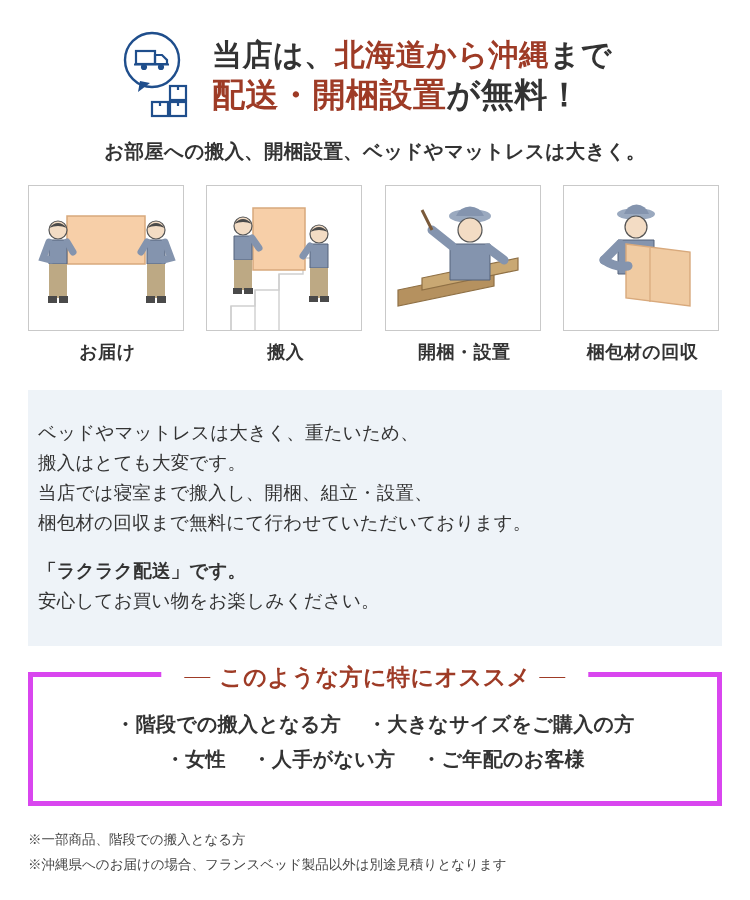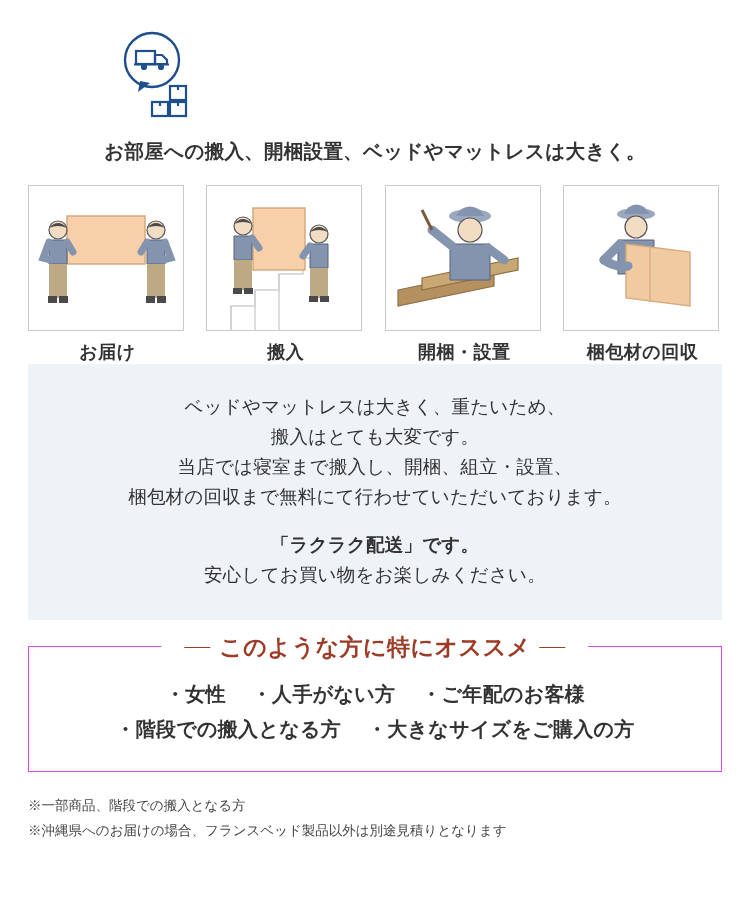--- a/index.html
+++ b/index.html
@@ -92,42 +92,42 @@
     text-align: center;
     font-size: 18px;
     font-weight: 700;
     color: #333333;
     margin-top: 9px;
     letter-spacing: 0.5px;
   }
 
   
   .panel {
+    margin-top: 26px;
     background: #eef3f8;
     padding: 28px 10px 30px 10px;
-    text-align: center;
   }
   .panel p {
     margin: 0;
     font-size: 18.5px;
     line-height: 1.62;
     color: #333333;
     letter-spacing: 0.2px;
   }
   .panel .gap {
     height: 18px;
   }
   .panel .quote {
     font-weight: 700;
   }
 
   
   .recommend {
     margin-top: 26px;
-    border: 1px solid #d946ef;
+    border: 5px solid #d946ef;
     position: relative;
     padding: 30px 0 24px 0;
     text-align: center;
   }
   .recommend-title {
     position: absolute;
     top: -15px;
     left: 50%;
     transform: translateX(-50%);
     background: #ffffff;
@@ -200,20 +200,24 @@
         <g stroke="#1f4e8c" stroke-width="2.2" fill="none">
           <rect x="56" y="56" width="16" height="14"></rect>
           <rect x="38" y="72" width="16" height="14"></rect>
           <rect x="56" y="72" width="16" height="14"></rect>
           <line x1="64" y1="56" x2="64" y2="60"></line>
           <line x1="46" y1="72" x2="46" y2="76"></line>
           <line x1="64" y1="72" x2="64" y2="76"></line>
         </g>
       </svg>
     </div>
+    <div class="headline">
+      <div class="line1"><span>当店は、</span><span class="accent">北海道から沖縄</span><span>まで</span></div>
+      <div class="line2"><span>配送・開梱設置</span><span class="dark">が無料！</span></div>
+    </div>
   </div>
 
   <div class="subhead">お部屋への搬入、開梱設置、ベッドやマットレスは大きく。</div>
 
   <div class="steps">
 
     <div class="step">
       <div class="step-box">
         <svg width="154" height="144" viewBox="0 0 154 144" xmlns="http://www.w3.org/2000/svg">
           <rect x="38" y="30" width="78" height="48" fill="#f7cfa8" stroke="#d8a97c" stroke-width="1.5"></rect>
@@ -333,24 +337,24 @@
     <p>安心してお買い物をお楽しみください。</p>
   </div>
 
   <div class="recommend">
     <div class="recommend-title">
       <span class="dash"></span>
       <span>このような方に特にオススメ</span>
       <span class="dash"></span>
     </div>
     <div class="rec-row">
+      <span>・階段での搬入となる方</span><span class="sp"></span><span>・大きなサイズをご購入の方</span>
+    </div>
+    <div class="rec-row">
       <span>・女性</span><span class="sp"></span><span>・人手がない方</span><span class="sp"></span><span>・ご年配のお客様</span>
-    </div>
-    <div class="rec-row">
-      <span>・階段での搬入となる方</span><span class="sp"></span><span>・大きなサイズをご購入の方</span>
     </div>
   </div>
 
   <div class="notes">
     <div>※一部商品、階段での搬入となる方</div>
     <div>※沖縄県へのお届けの場合、フランスベッド製品以外は別途見積りとなります</div>
     <div><span class="sp2"></span></div>
   </div>
 
 </div>

